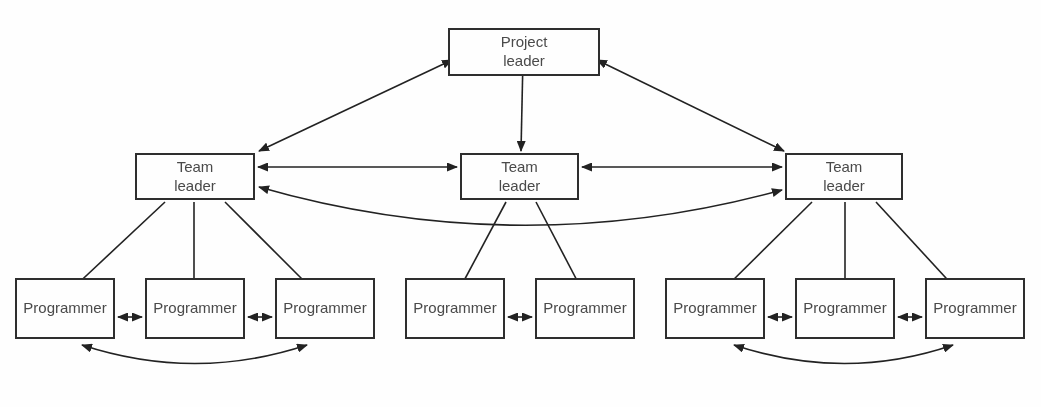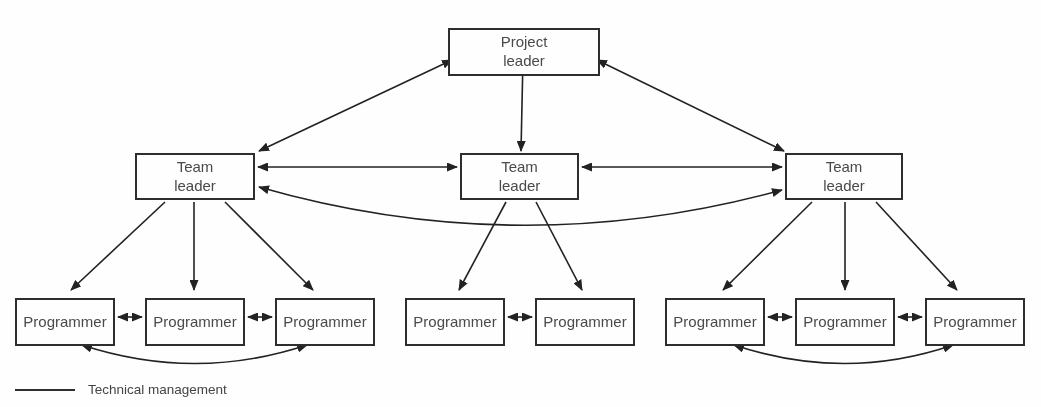--- a/index.html
+++ b/index.html
@@ -27,21 +27,21 @@
     text-align: center;
     color: #4a4a4a;
     font-size: 15px;
     line-height: 1.25;
     white-space: pre-line;
   }
   .node.project { left: 448px; top: 28px; width: 152px; height: 48px; }
   .node.tl0 { left: 135px; top: 153px; width: 120px; height: 47px; }
   .node.tl1 { left: 460px; top: 153px; width: 119px; height: 47px; }
   .node.tl2 { left: 785px; top: 153px; width: 118px; height: 47px; }
-  .node.prog { top: 298px; width: 100px; height: 48px; }
+  .node.prog { top: 278px; width: 100px; height: 61px; }
   .node.p0 { left: 15px; }
   .node.p1 { left: 145px; }
   .node.p2 { left: 275px; }
   .node.p3 { left: 405px; }
   .node.p4 { left: 535px; }
   .node.p5 { left: 665px; }
   .node.p6 { left: 795px; }
   .node.p7 { left: 925px; }
   .legend {
     position: absolute;
@@ -113,18 +113,14 @@
 
   <div class="node prog p0">Programmer</div>
   <div class="node prog p1">Programmer</div>
   <div class="node prog p2">Programmer</div>
   <div class="node prog p3">Programmer</div>
   <div class="node prog p4">Programmer</div>
   <div class="node prog p5">Programmer</div>
   <div class="node prog p6">Programmer</div>
   <div class="node prog p7">Programmer</div>
 
-  <div class="legend">
-    <div class="legend-line"></div>
-    <span>Technical management</span>
-  </div>
 
 </div>
 
 </body></html>

